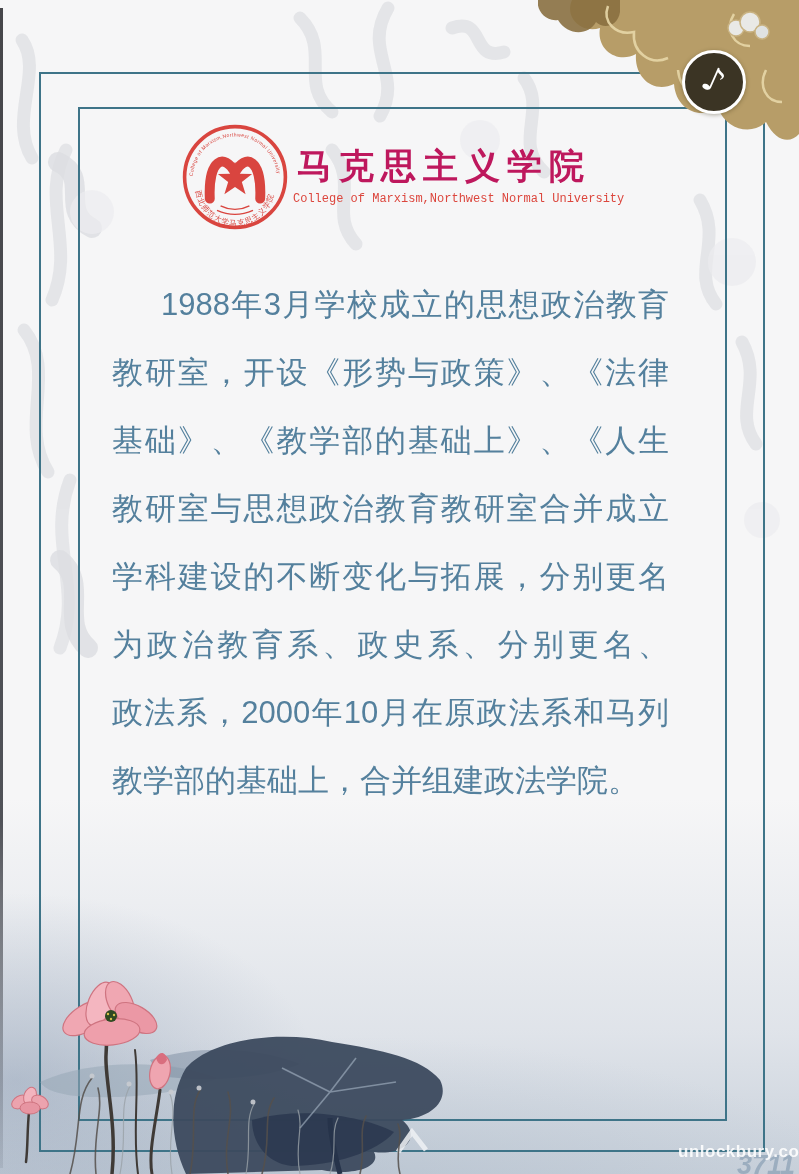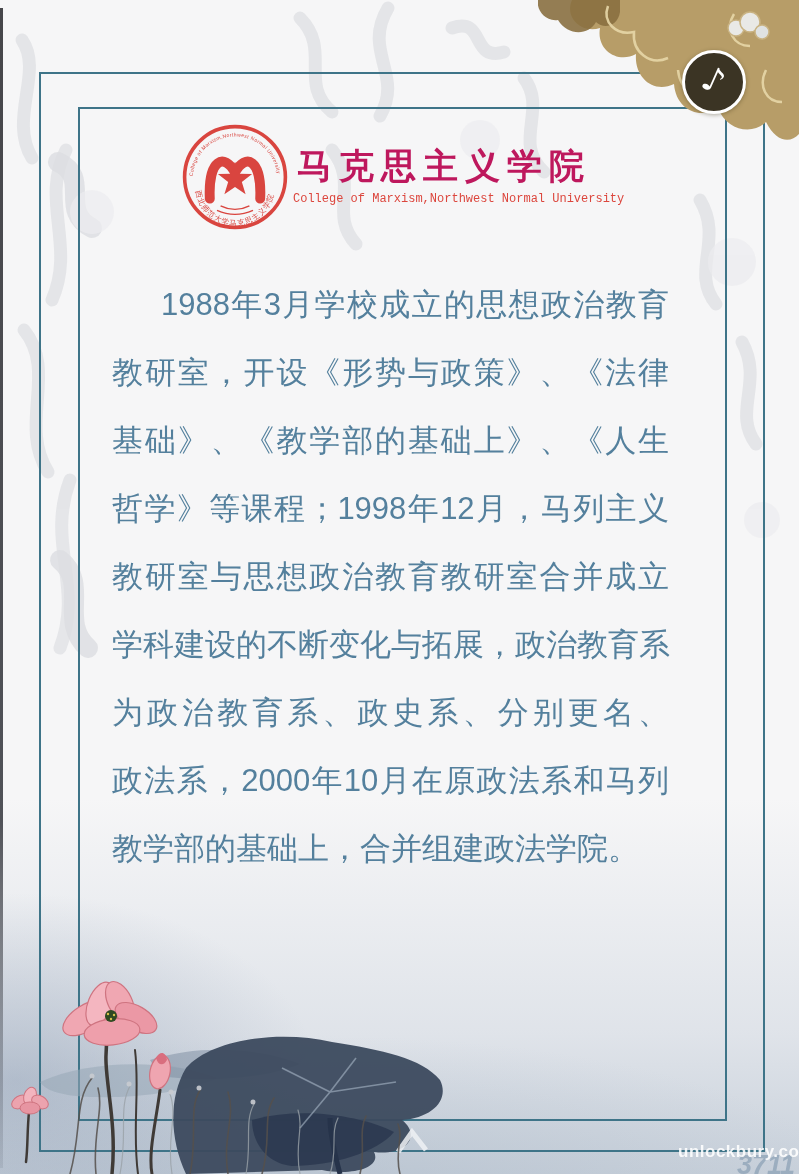--- a/index.html
+++ b/index.html
@@ -122,23 +122,22 @@
     <path d="M44,92 Q60,100 76,92 M40,97 Q60,106 80,97" fill="none" stroke="#d9453f" stroke-width="1.6"></path>
   </svg>
 
   <div class="title">马克思主义学院</div>
   <div class="subtitle">College of Marxism,Northwest Normal University</div>
 
   <div class="paragraph">
     <div class="pline first">1988年3月学校成立的思想政治教育</div>
     <div class="pline">教研室，开设《形势与政策》、《法律</div>
     <div class="pline">基础》、《教学部的基础上》、《人生</div>
-    <div class="pline">哲学》等课程；1998年12月，马列主义</div>
     <div class="pline">教研室与思想政治教育教研室合并成立</div>
-    <div class="pline">学科建设的不断变化与拓展，政治教育系</div>
+    <div class="pline">学科建设的不断变化与拓展，分别更名</div>
     <div class="pline">为政治教育系、政史系、分别更名、</div>
     <div class="pline">政法系，2000年10月在原政法系和马列</div>
     <div class="pline last">教学部的基础上，合并组建政法学院。</div>
   </div>
 
   <svg class="cloud" width="261" height="165" viewBox="0 0 261 165">
     <path d="M34,0 C26,18 44,34 62,28 C58,50 80,64 98,54 C96,78 116,94 136,84
              C138,110 162,120 180,108 C188,130 214,136 228,122
              C238,142 252,144 261,134 L261,0 Z" fill="#b79d68"></path>
     <path d="M0,0 C-2,8 6,22 20,20 C30,36 50,36 58,22 C66,30 80,26 82,12 L82,0 Z" fill="#8a7040" opacity="0.9"></path>

